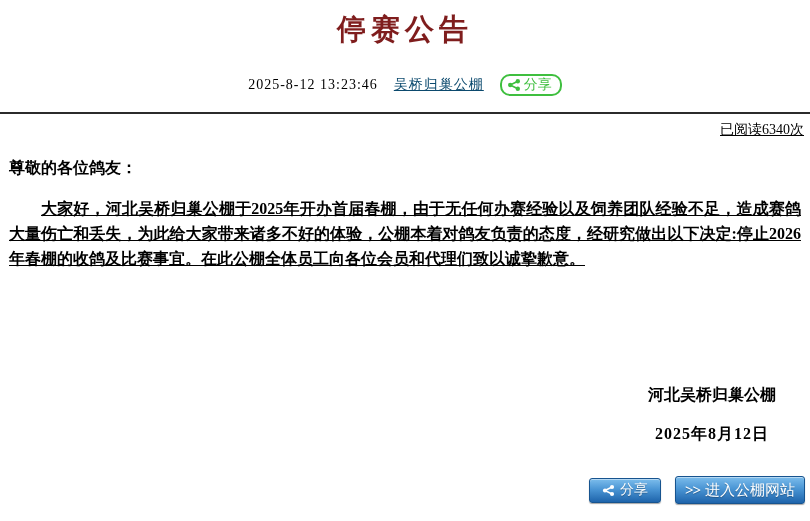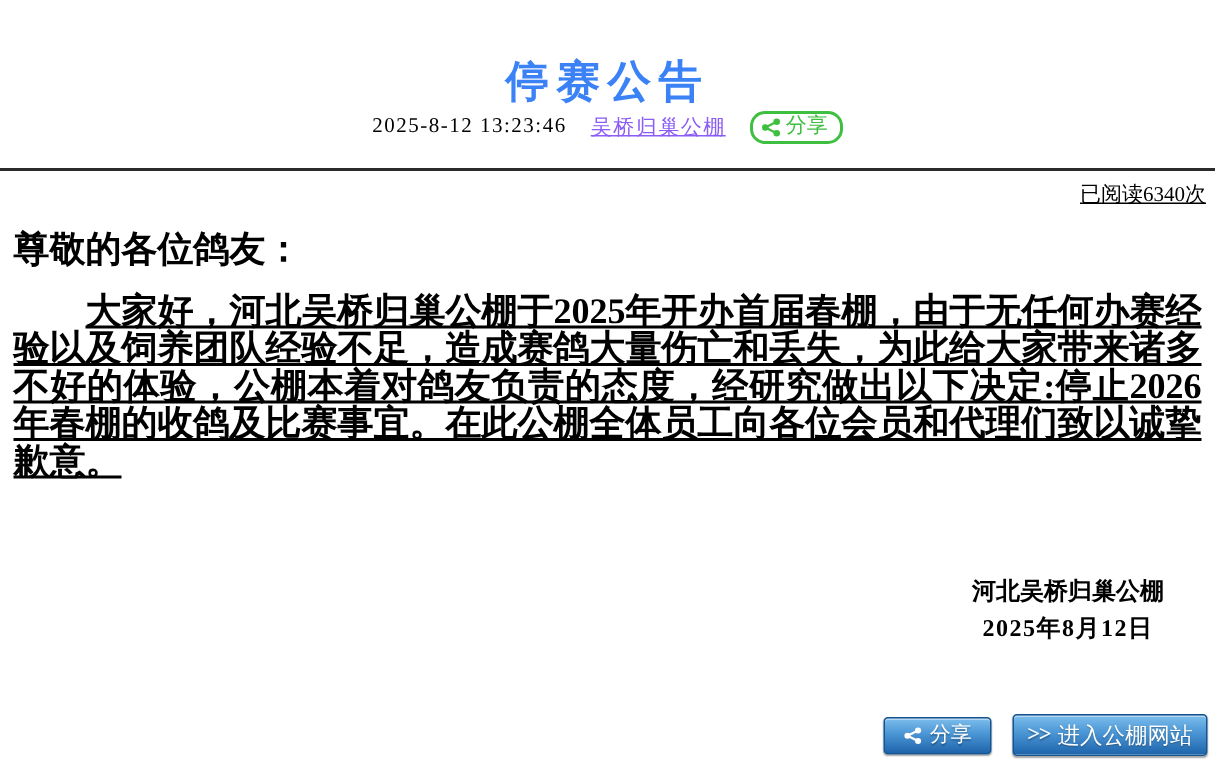--- a/index.html
+++ b/index.html
@@ -8,37 +8,37 @@
     width: 810px; height: 521px;
     font-family: "Liberation Serif", serif;
     position: relative;
     overflow: hidden;
     color: #000;
   }
   .page { position: absolute; inset: 0; background: #fff; }
 
   
   .title {
-    position: absolute; top: 35px; left: 0; width: 100%;
+    position: absolute; top: 10px; left: 0; width: 100%;
     text-align: center;
     font-size: 29px; font-weight: bold;
     letter-spacing: 5px;
-    color: #3b82f6;
+    color: #7f1d1d;
   }
 
   
   .meta-row {
     position: absolute; top: 74px; left: 0; width: 100%;
     display: flex; justify-content: center; align-items: center;
     gap: 16px;
     font-size: 14px;
   }
   .datetime { letter-spacing: 1px; }
   .loft-link {
-    color: #8b5cf6; text-decoration: underline; cursor: pointer;
+    color: #0c4a6e; text-decoration: underline; cursor: pointer;
     letter-spacing: 1px;
   }
   .share-pill {
     display: inline-flex; align-items: center; gap: 3px;
     border: 2px solid #3fbf3f; border-radius: 10px;
     background: #fff; color: #3fbf3f;
     font-size: 14px; font-family: "Liberation Serif", serif;
     padding: 1px 8px 1px 5px; cursor: pointer; line-height: 16px;
   }
 
@@ -51,33 +51,33 @@
   
   .read-count {
     position: absolute; top: 121px; right: 6px;
     font-size: 14px;
     text-decoration: underline;
   }
 
   
   .article {
     position: absolute; top: 155px; left: 9px; right: 9px;
-    font-size: 24px; font-weight: bold; line-height: 25px;
+    font-size: 16px; font-weight: bold; line-height: 25px;
     text-align: justify;
   }
   .salutation { margin-bottom: 16px; }
   .para-1 { text-indent: 2em; margin-bottom: 14px; text-decoration: underline; }
   .para-2 { text-indent: 2em; }
 
   .signature-block {
     position: absolute; top: 382px; right: 34px;
     text-align: center;
     font-size: 16px; font-weight: bold; line-height: 25px;
   }
-  .signature-date { letter-spacing: 1px; }
+  .signature-date { margin-top: 14px; letter-spacing: 1px; }
 
   
   .footer-buttons {
     position: absolute; right: 5px; bottom: 17px;
     display: flex; align-items: center; gap: 14px;
   }
   .btn-blue {
     display: inline-flex; align-items: center; justify-content: center; gap: 5px;
     color: #fff; cursor: pointer;
     font-family: "Liberation Serif", serif;

